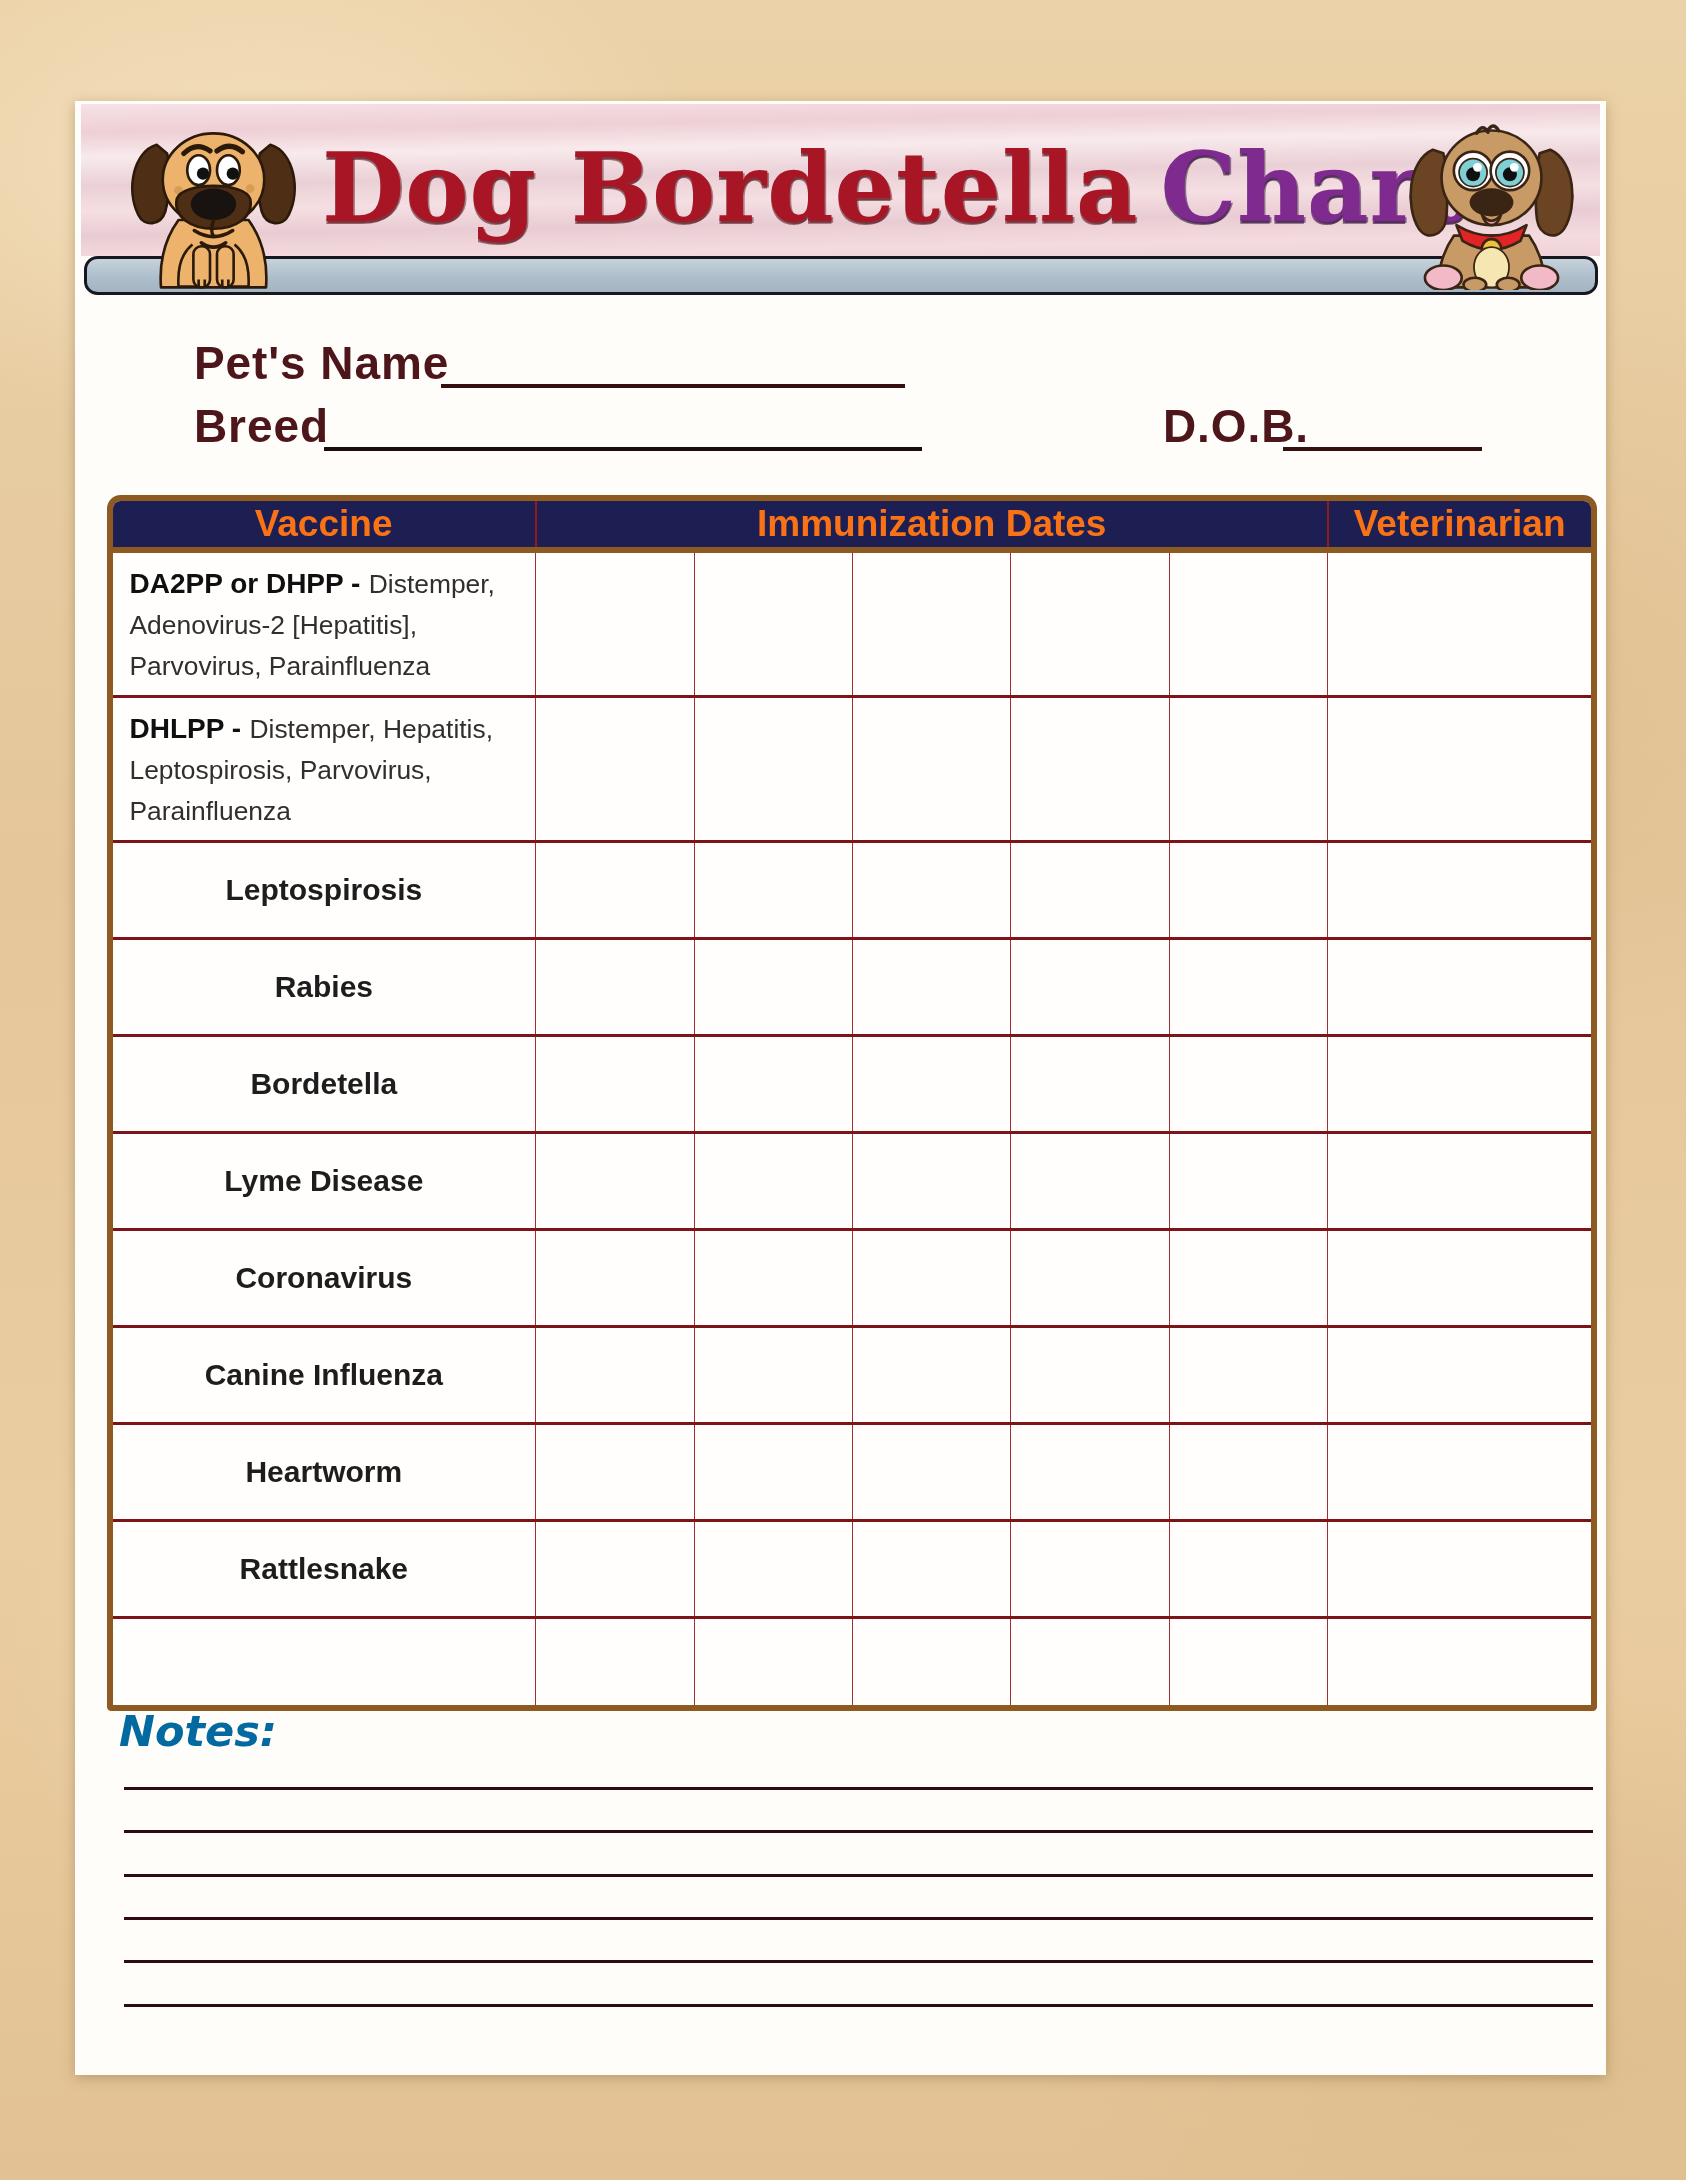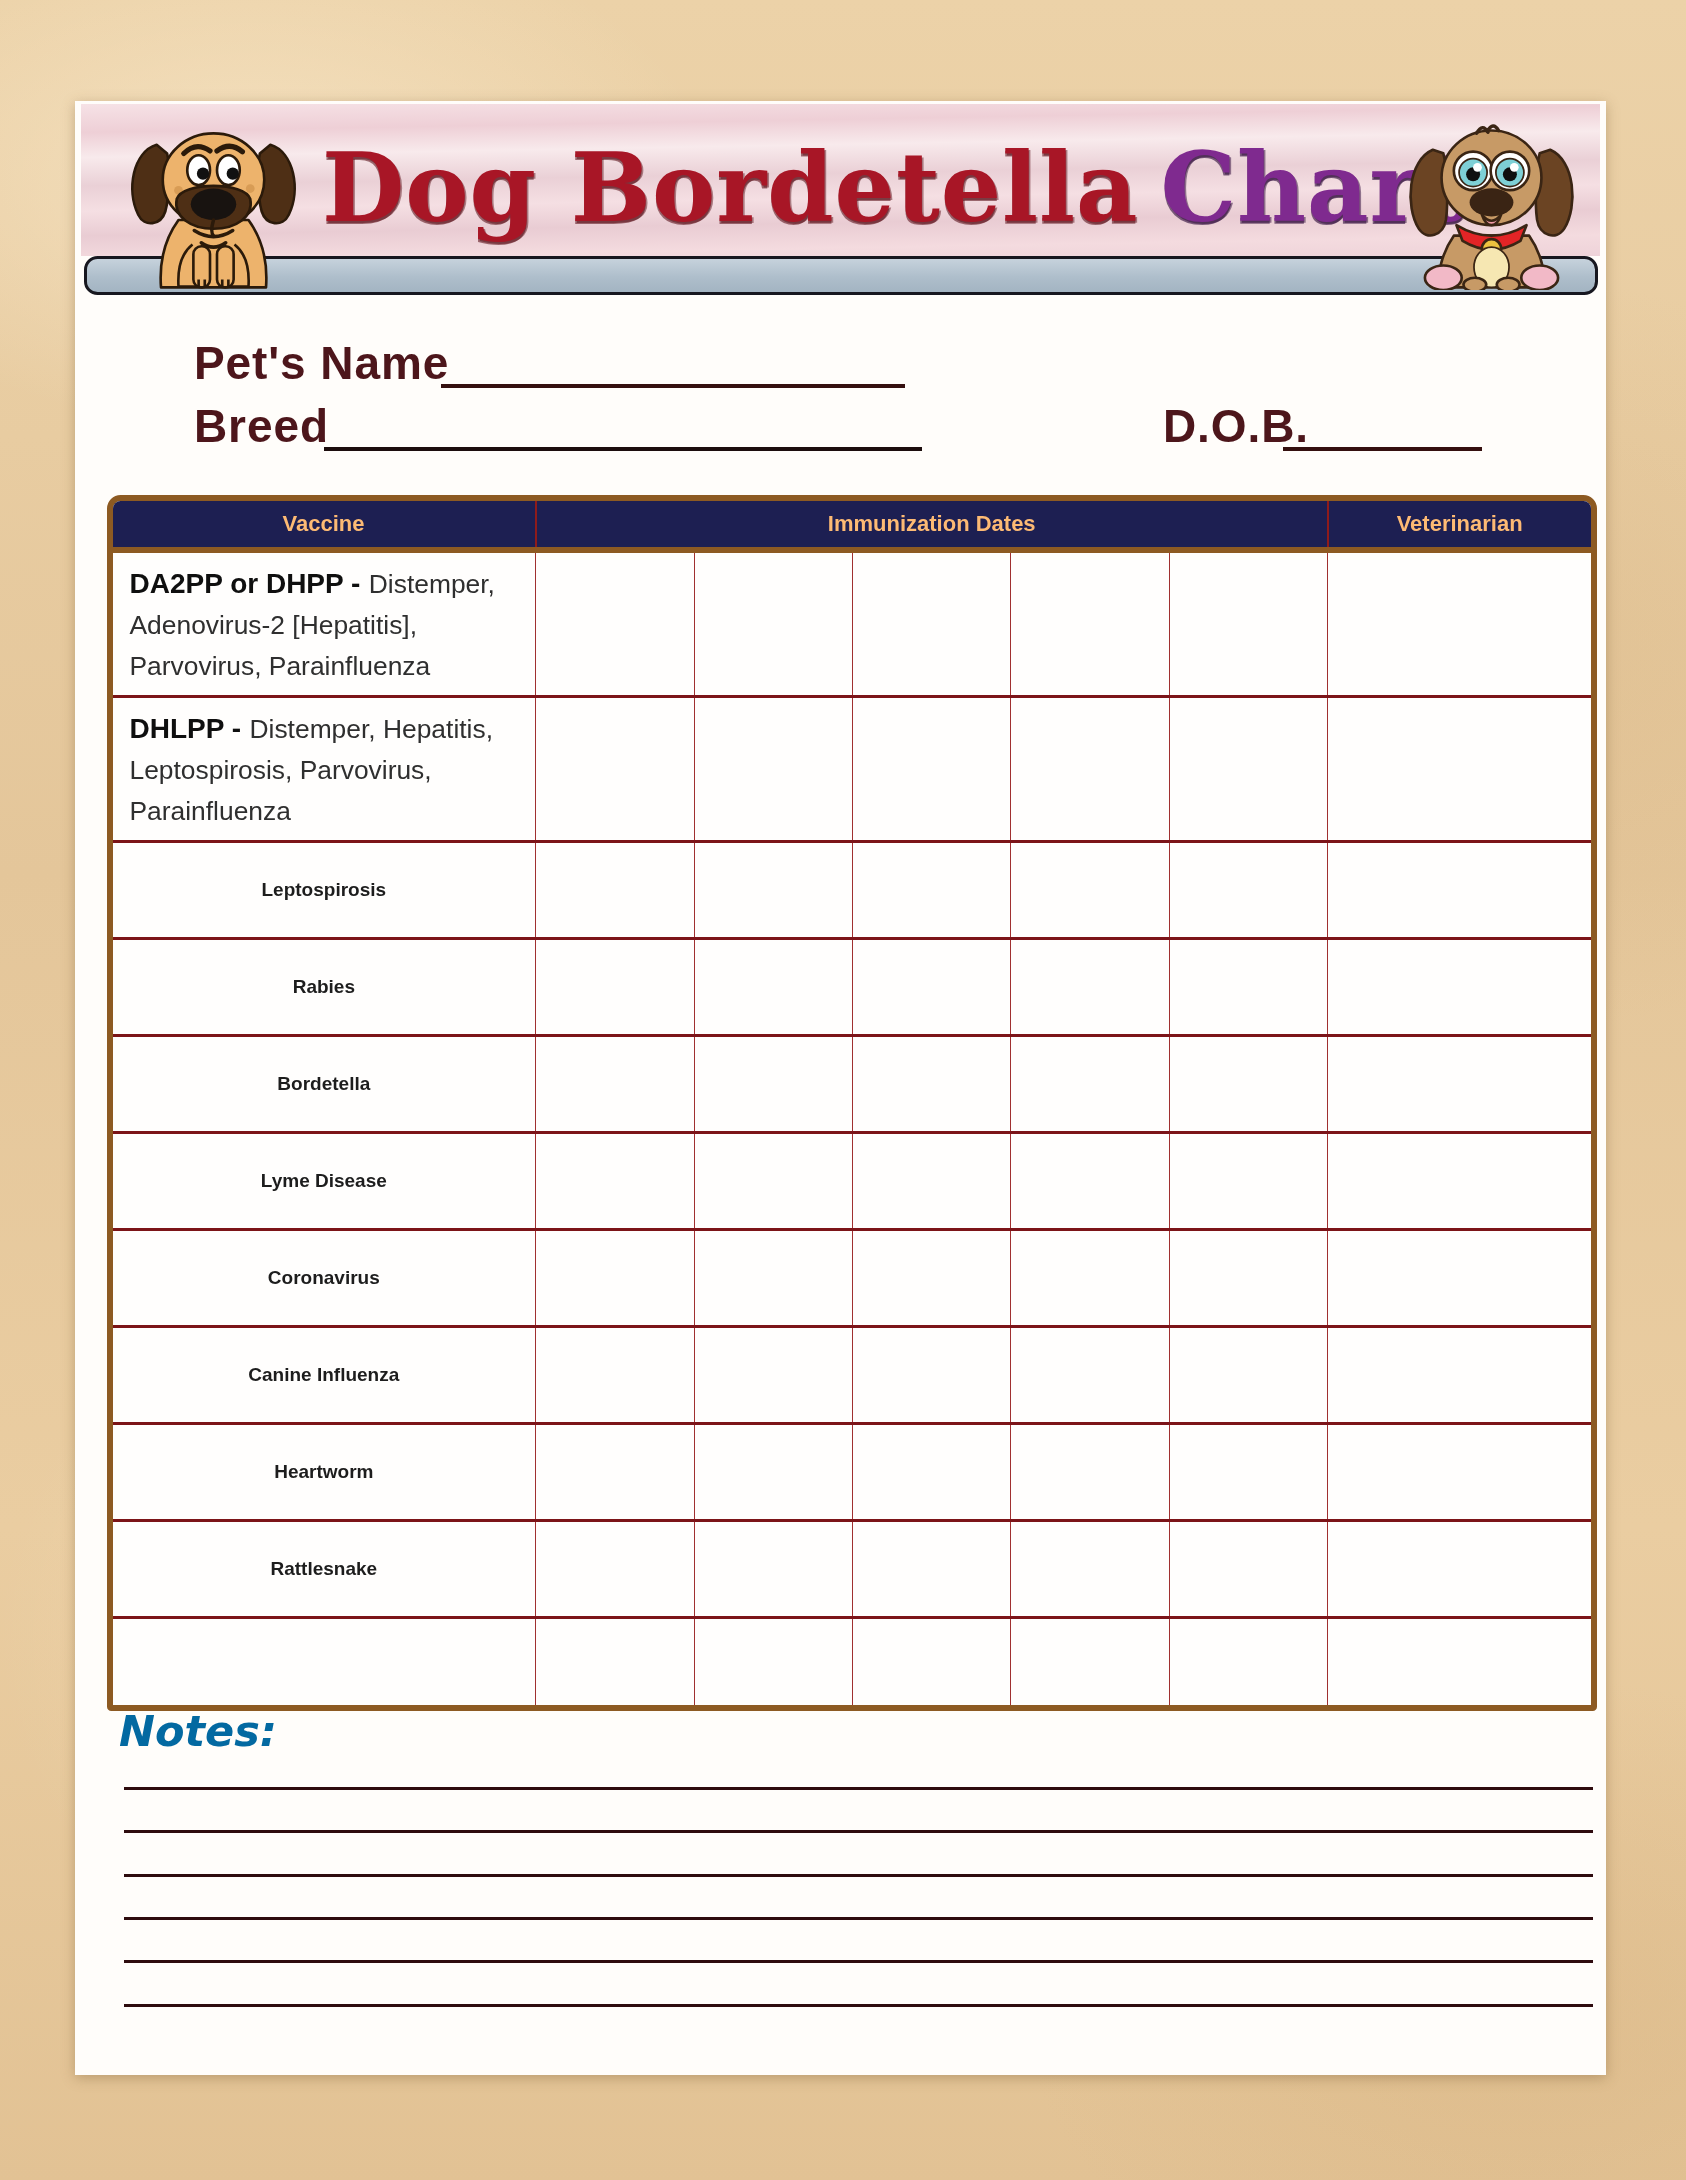--- a/index.html
+++ b/index.html
@@ -55,34 +55,34 @@
   .ln-dob    { left:1208px; top:346px; width:199px; }
   
   .table-wrap {
     position:absolute; left:31.5px; top:394px; width:1490px;
     border:6.8px solid #8d5a22; border-radius:13.6px 13.6px 4.3px 4.3px; overflow:hidden;
     background:#fffefd; z-index:2;
   }
   table { width:100%; border-collapse:collapse; table-layout:fixed; }
   td { vertical-align:middle; }
   tr.head td {
-    background:#1d1f52; color:#fdba74; font-weight:bold; font-size:22px;
+    background:#1d1f52; color:#f97316; font-weight:bold; font-size:37px;
     text-align:center; height:49px; border-bottom:6px solid #8d5a22;
   }
   tr.head td + td { border-left:2.6px solid #8f1b1b; }
   tbody td { border:1.7px solid #a03030; border-top:3.4px solid #7c1418; }
   tbody td:first-child { border-left:none; }
   tbody td:last-child  { border-right:none; }
   tbody tr:first-child td { border-top:none; }
   tbody tr:last-child  td { border-bottom:none; }
   tr.r-tall   td { height:126px; }
   tr.r-norm   td { height:97px; }
   tr.r-last   td { height:87px; }
   .name-cell { color:#1d1d1d; }
-  .name-cell.center { text-align:center; font-weight:bold; font-size:19px; }
+  .name-cell.center { text-align:center; font-weight:bold; font-size:30px; }
   .name-cell.detail { text-align:left; padding:8.5px 12px 8.5px 17px; font-size:26.4px; line-height:1.55; color:#2f2f2f; }
   .name-cell.detail .vb { font-weight:bold; color:#0f0f0f; font-size:28px; margin-right:8.5px; }
   
   .notes-label {
     position:absolute; left:44px; top:1605px; color:#0369a1; font-weight:bold;
     font-style:italic; font-size:43px; font-family:"DejaVu Sans", sans-serif;
   }
   .note-line { position:absolute; left:49px; width:1469px; height:0; border-bottom:3.4px solid #2e0b0e; }
   .nl1{top:1686px;} .nl2{top:1729px;} .nl3{top:1773px;}
   .nl4{top:1816px;} .nl5{top:1859px;} .nl6{top:1903px;}

